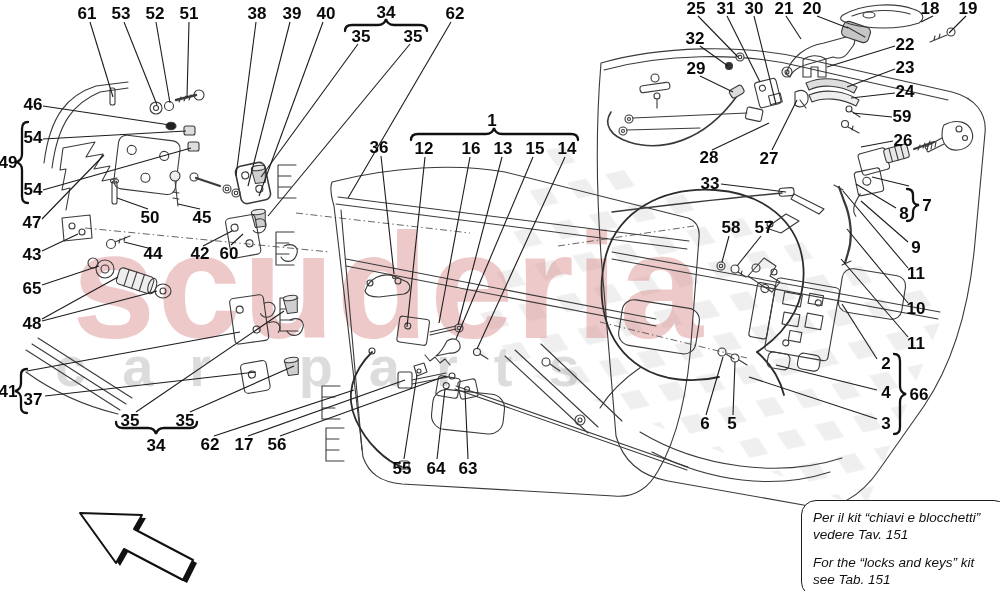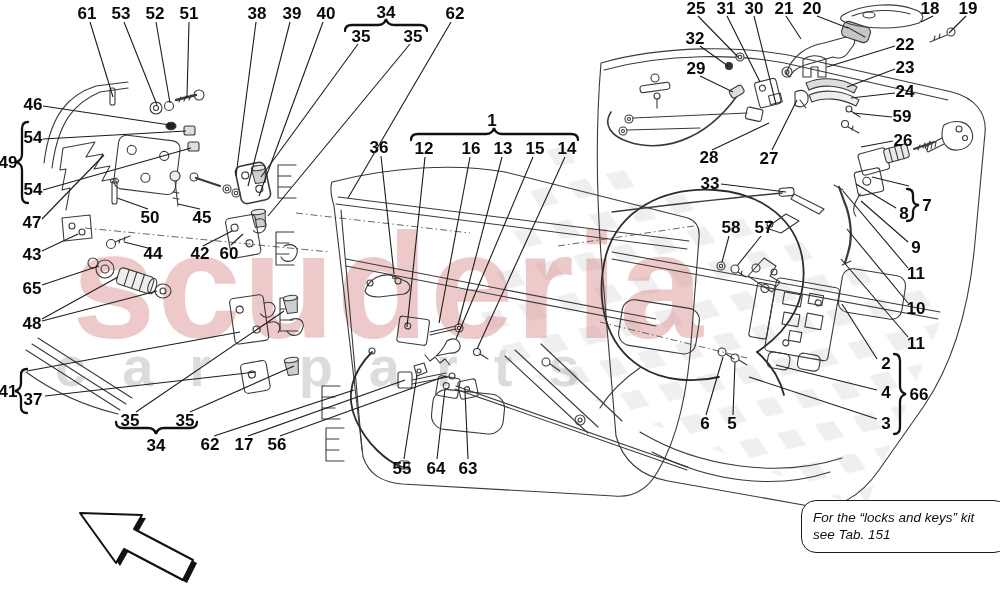--- a/index.html
+++ b/index.html
@@ -452,15 +452,16 @@
         <text x="210" y="444" class="callout">62</text>
         <text x="244" y="444" class="callout">17</text>
         <text x="277" y="444" class="callout">56</text>
         <text x="402" y="468" class="callout">55</text>
         <text x="436" y="468" class="callout">64</text>
         <text x="468" y="468" class="callout">63</text>
       </g>
 </svg>
 
 <div class="note-box">
+  <p>Per il kit “chiavi e blocchetti” vedere Tav. 151</p>
   <p>For the “locks and keys” kit see Tab. 151</p>
 </div>
 </div>
 
 </body></html>

